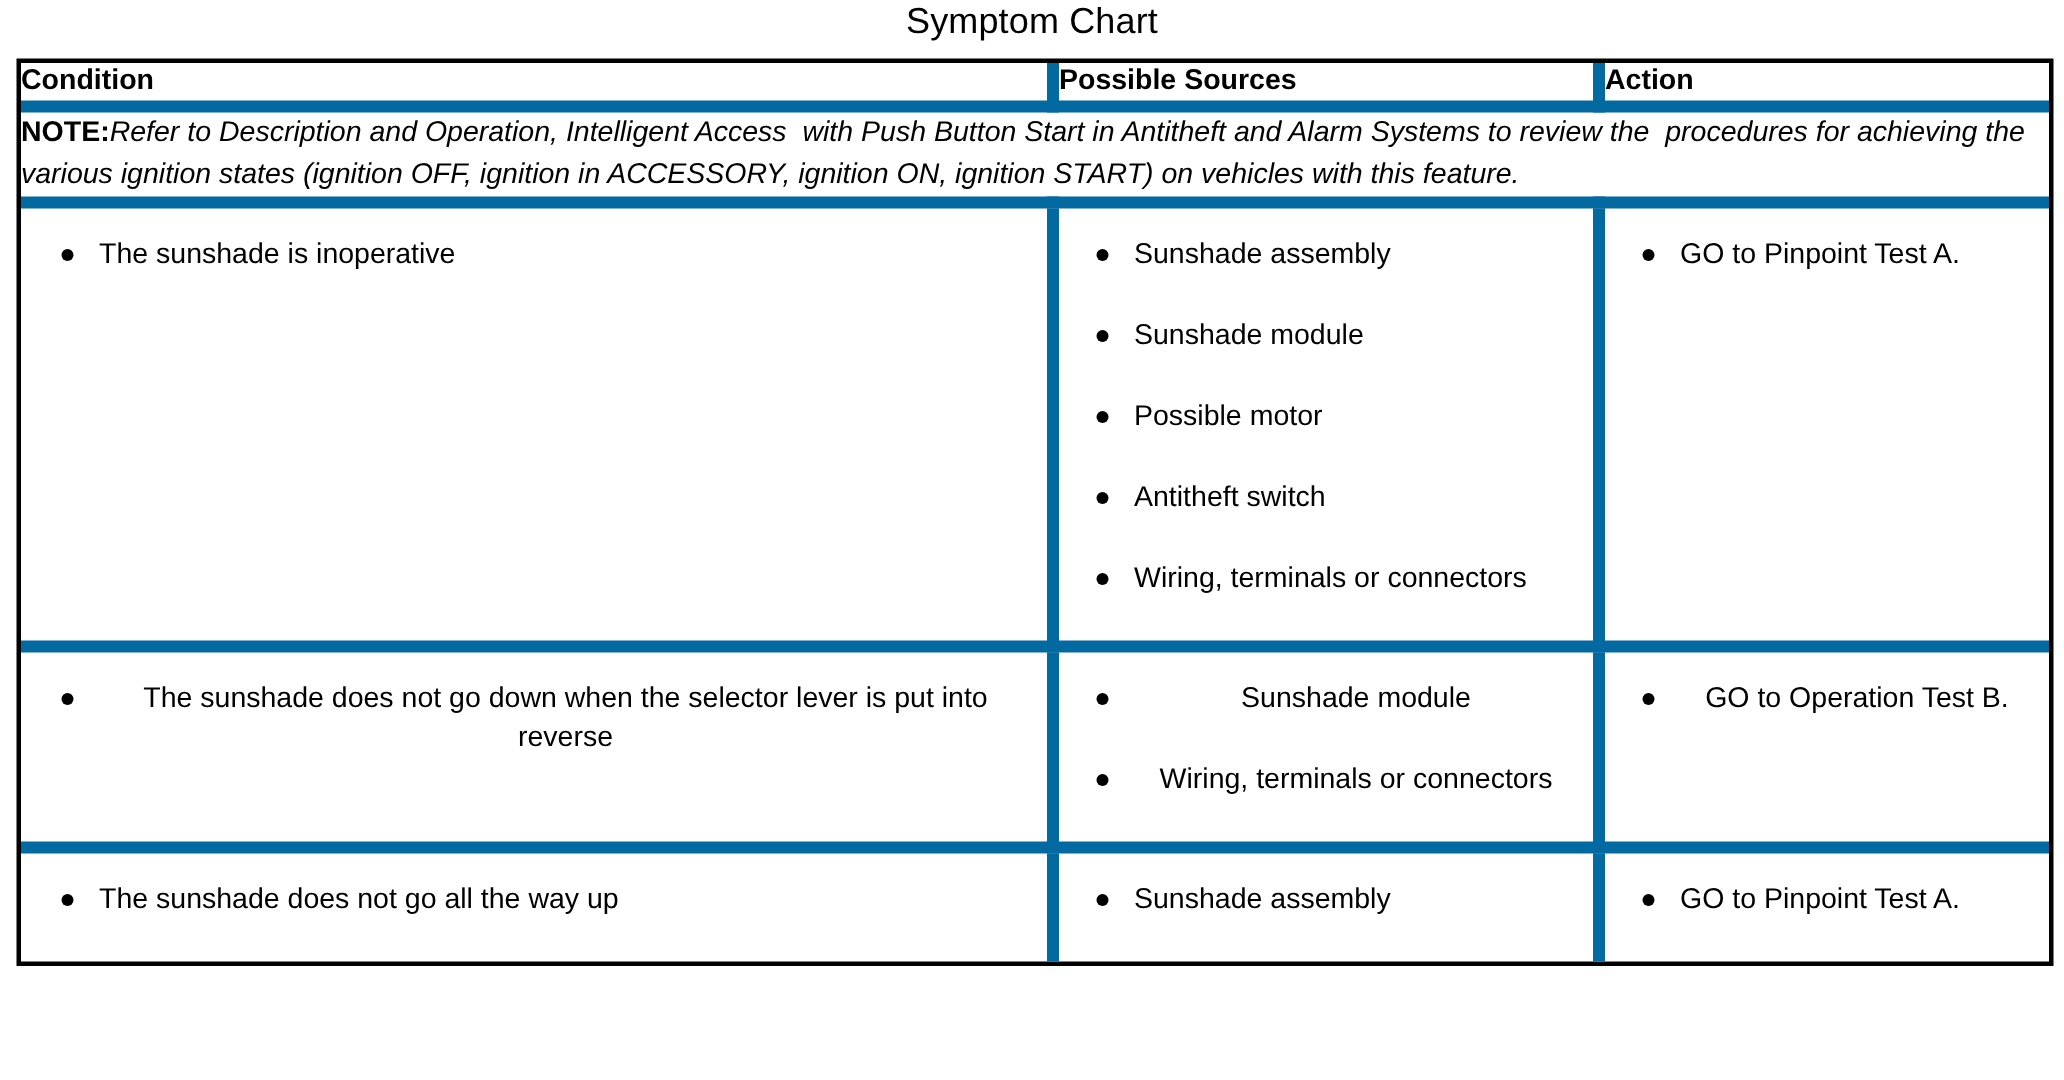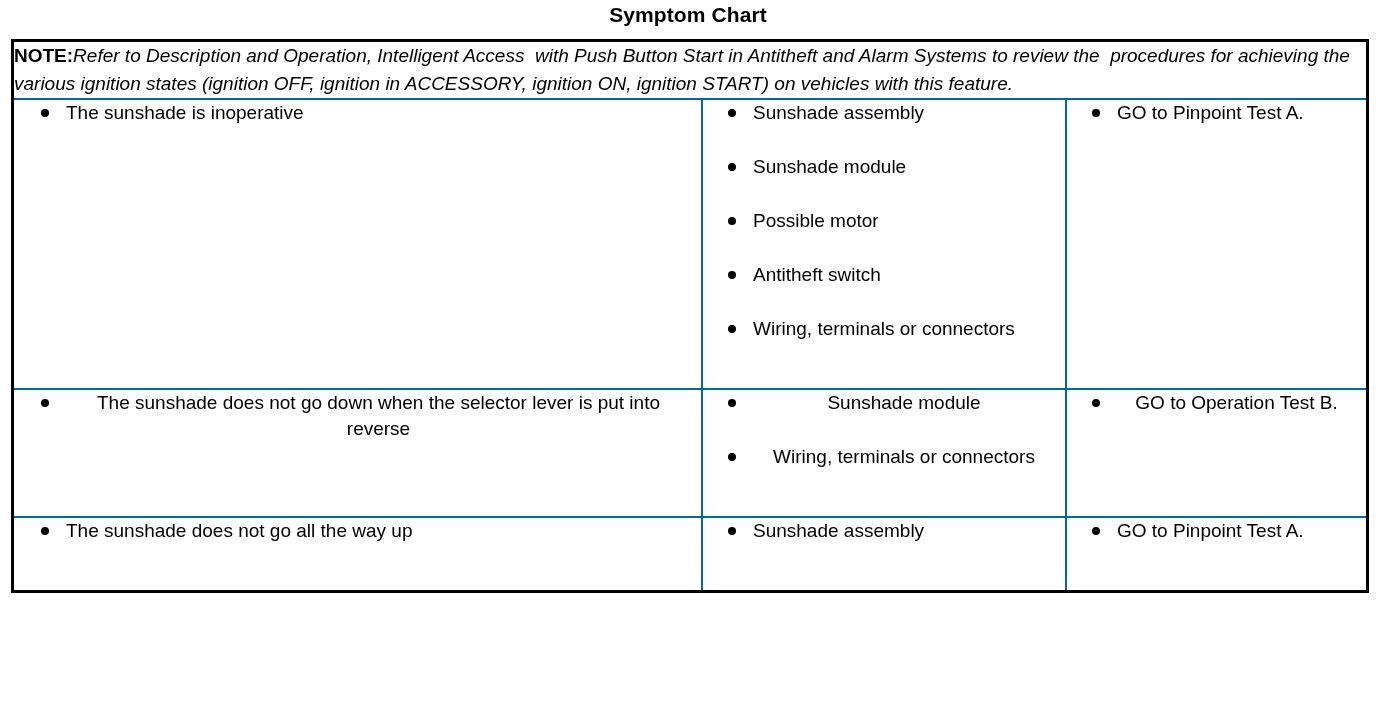--- a/index.html
+++ b/index.html
@@ -18,37 +18,37 @@
 
   .page {
     position: relative;
     width: 1376px;
     height: 720px;
     box-sizing: border-box;
   }
 
   .chart-title {
     text-align: center;
-    font-size: 21px;
-    font-weight: bold;
+    font-size: 24px;
+    font-weight: normal;
     line-height: 22px;
     padding-top: 4px;
     letter-spacing: 0.1px;
   }
 
   table.symptom-table {
     border-collapse: collapse;
     width: 1352px;
     margin: 13px 11px 0 11px;
     table-layout: fixed;
   }
 
   table.symptom-table td,
   table.symptom-table th {
-    border: 2px solid #0369a1;
+    border: 8px solid #0369a1;
     vertical-align: top;
     padding: 0;
     text-align: left;
   }
 
   
   table.symptom-table {
     outline: none;
   }
   .tbl-wrap {
@@ -105,21 +105,21 @@
     white-space: pre-wrap;
   }
 
   .body-cell {
     padding: 0;
   }
 
   ul.bullets {
     list-style: none;
     margin: 0;
-    padding: 0 10px 14px 0;
+    padding: 18px 10px 14px 0;
   }
   ul.bullets.col-condition { padding-left: 26px; }
   ul.bullets.col-sources   { padding-left: 24px; }
   ul.bullets.col-action    { padding-left: 24px; }
 
   ul.bullets > li {
     position: relative;
     font-size: 19px;
     line-height: 26px;
     padding-left: 26px;
@@ -158,20 +158,25 @@
 
   <div class="tbl-wrap">
     <table class="symptom-table">
       <colgroup>
         <col class="c-condition">
         <col class="c-sources">
         <col class="c-action">
       </colgroup>
       <tbody>
 
+        <tr>
+          <th class="hdr-cell">Condition</th>
+          <th class="hdr-cell">Possible Sources</th>
+          <th class="hdr-cell">Action</th>
+        </tr>
 
         <tr>
           <td class="note-cell" colspan="3">
             <span class="note-label">NOTE:</span><span class="note-text">Refer to Description and Operation, Intelligent Access  with Push Button Start in Antitheft and Alarm Systems to review the  procedures for achieving the various ignition states (ignition OFF, ignition in ACCESSORY, ignition ON, ignition START) on vehicles with this feature.</span>
           </td>
         </tr>
 
         <tr class="row-1">
           <td class="body-cell">
             <ul class="bullets col-condition tight">

